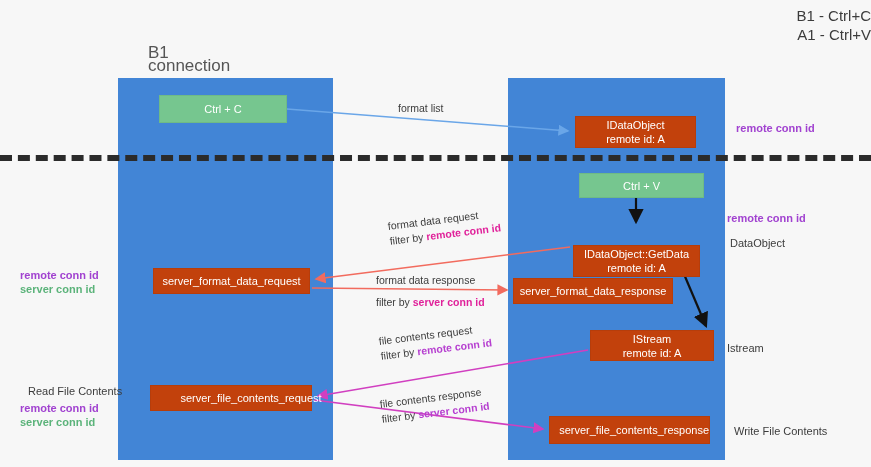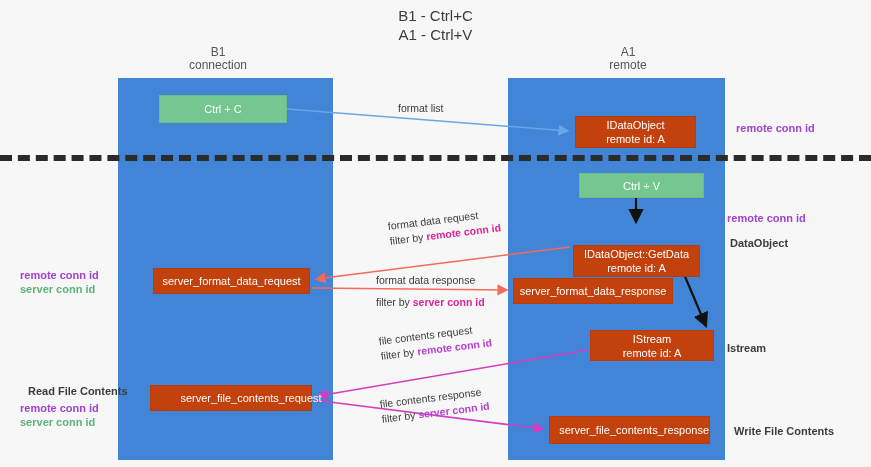--- a/index.html
+++ b/index.html
@@ -9,27 +9,27 @@
     font-family:"Liberation Sans","DejaVu Sans",sans-serif;
     overflow:hidden;
     position:relative;
   }
   #stage{position:absolute;left:0;top:0;width:871px;height:467px;}
 
   .abs{position:absolute;}
 
   
   .title{
-    left:0;top:6px;width:871px;text-align:center;
+    left:0;top:6px;width:871px;text-align:right;
     font-size:15px;color:#3c3c3c;line-height:19px;
   }
 
   
   .colhead{
-    font-size:12px;color:#555;text-align:center;line-height:13px;
+    font-size:17px;color:#555;text-align:left;line-height:13px;
   }
   #head-b1{left:148px;top:46px;width:140px;}
   #head-a1{left:548px;top:46px;width:160px;}
 
   
   .lane{background:#4285d6;}
   #lane-b1{left:118px;top:78px;width:215px;height:382px;}
   #lane-a1{left:508px;top:78px;width:217px;height:382px;}
 
   
@@ -57,21 +57,21 @@
   #n-sfdreq{left:153px;top:268px;width:157px;height:26px;}
   #n-sfdresp{left:513px;top:278px;width:160px;height:26px;}
   #n-istream{left:590px;top:330px;width:124px;height:31px;}
   #n-sfcreq{left:150px;top:385px;width:162px;height:26px;padding-left:40px;}
   #n-sfcresp{left:549px;top:416px;width:161px;height:28px;align-items:flex-end;}
 
   
   .side{font-size:11px;line-height:14px;}
   .purple{color:#a142d0;font-weight:bold;}
   .greenTxt{color:#5bb37a;font-weight:bold;}
-  .plain{color:#3c3c3c;font-weight:bold;}
+  .plain{color:#3c3c3c;}
 
   #s-remote1{left:736px;top:121px;}
   #s-remote2{left:727px;top:211px;}
   #s-dataobject{left:730px;top:236px;}
   #s-istream{left:727px;top:341px;}
   #s-write{left:734px;top:424px;}
 
   #s-left-ids{left:20px;top:268px;text-align:left;}
   #s-read{left:28px;top:384px;}
   #s-left-ids2{left:20px;top:401px;text-align:left;}
@@ -136,24 +136,20 @@
 
   <div class="abs title">
     <div>B1 - Ctrl+C</div>
     <div>A1 - Ctrl+V</div>
   </div>
 
   <div class="abs colhead" id="head-b1">
     <div>B1</div>
     <div>connection</div>
   </div>
-  <div class="abs colhead" id="head-a1">
-    <div>A1</div>
-    <div>remote</div>
-  </div>
 
   <div class="abs node green" id="n-ctrlc">
     <span>Ctrl + C</span>
   </div>
 
   <div class="abs node orange" id="n-idataobject">
     <span>IDataObject</span>
     <span>remote id: A</span>
   </div>
 

